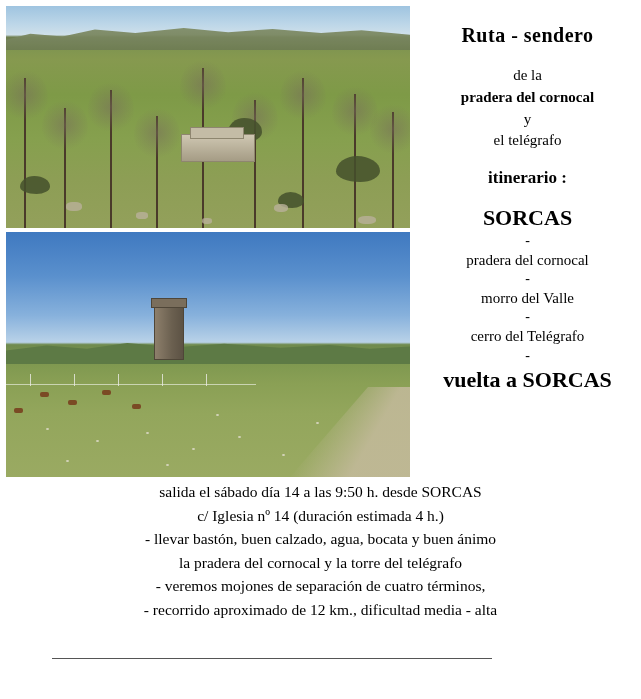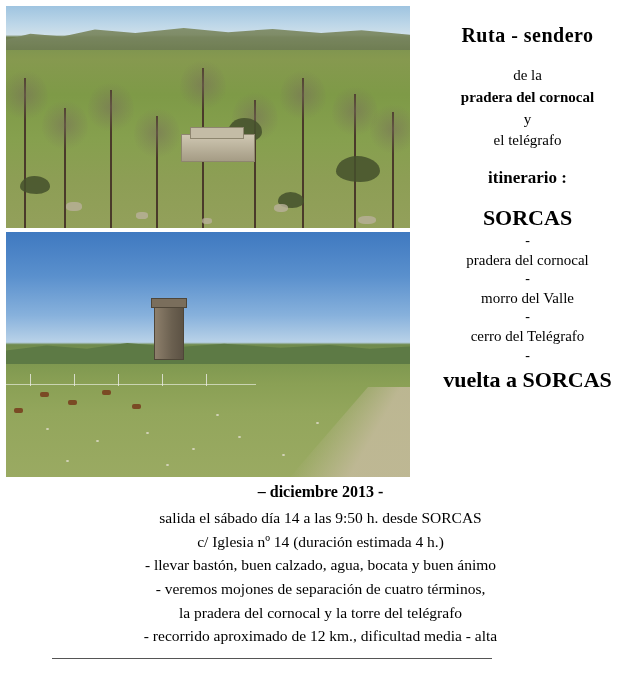--- a/index.html
+++ b/index.html
@@ -327,23 +327,22 @@
       <div class="dash">-</div>
       <div>morro  del  Valle</div>
       <div class="dash">-</div>
       <div>cerro  del  Telégrafo</div>
       <div class="dash">-</div>
       <div class="strong">vuelta a SORCAS</div>
     </div>
   </div>
 
   <div class="bottom-block">
-    <div class="date-line">–  diciembre  2013  -</div>
     <div class="line">salida el sábado día 14 a las 9:50 h. desde SORCAS</div>
     <div class="line">c/ Iglesia  nº  14  (duración estimada 4 h.)</div>
     <div class="line">- llevar bastón,  buen calzado, agua, bocata  y  buen ánimo</div>
+    <div class="line">la pradera del  cornocal  y la torre del telégrafo</div>
     <div class="line">- veremos mojones de separación de cuatro términos,</div>
-    <div class="line">la pradera del  cornocal  y la torre del telégrafo</div>
     <div class="line">- recorrido aproximado de 12 km., dificultad media - alta</div>
   </div>
 
   <div class="rule"></div>
 </div>
 
 </body></html>

